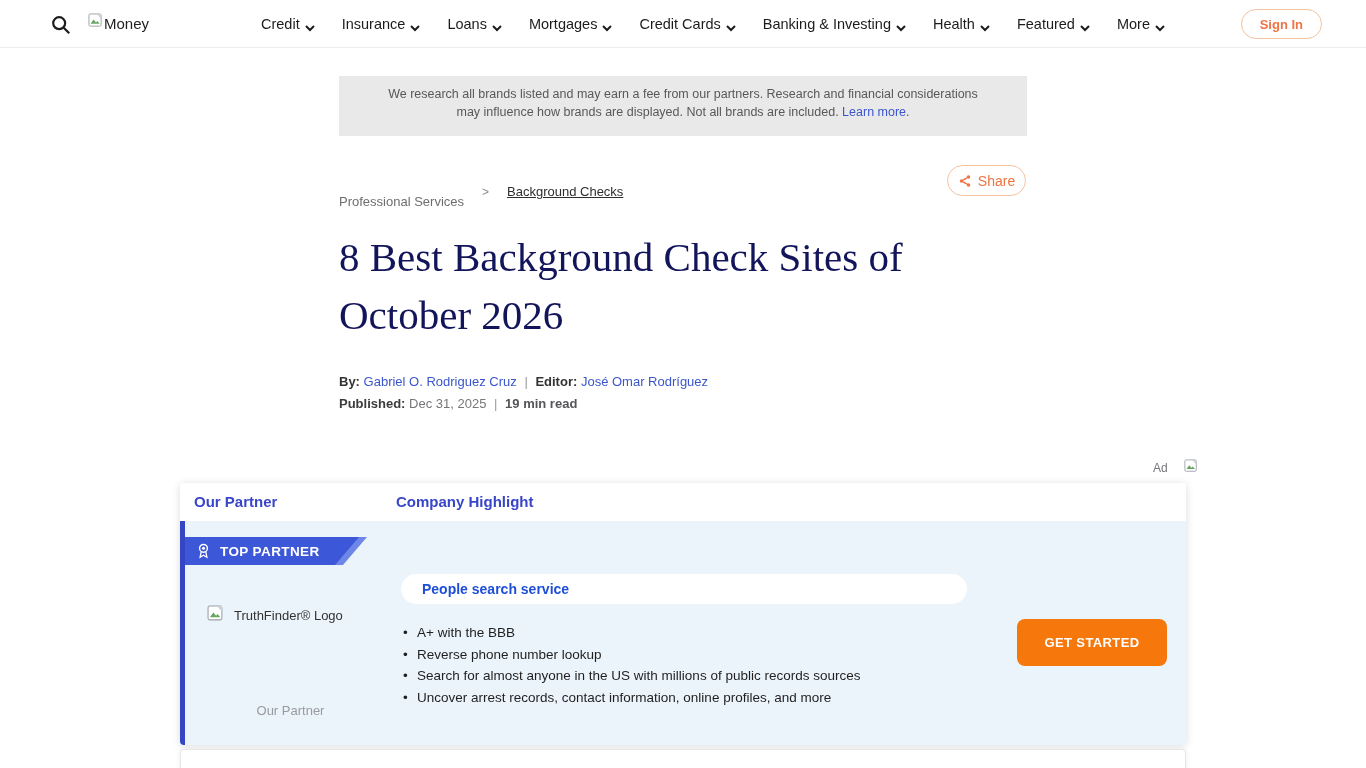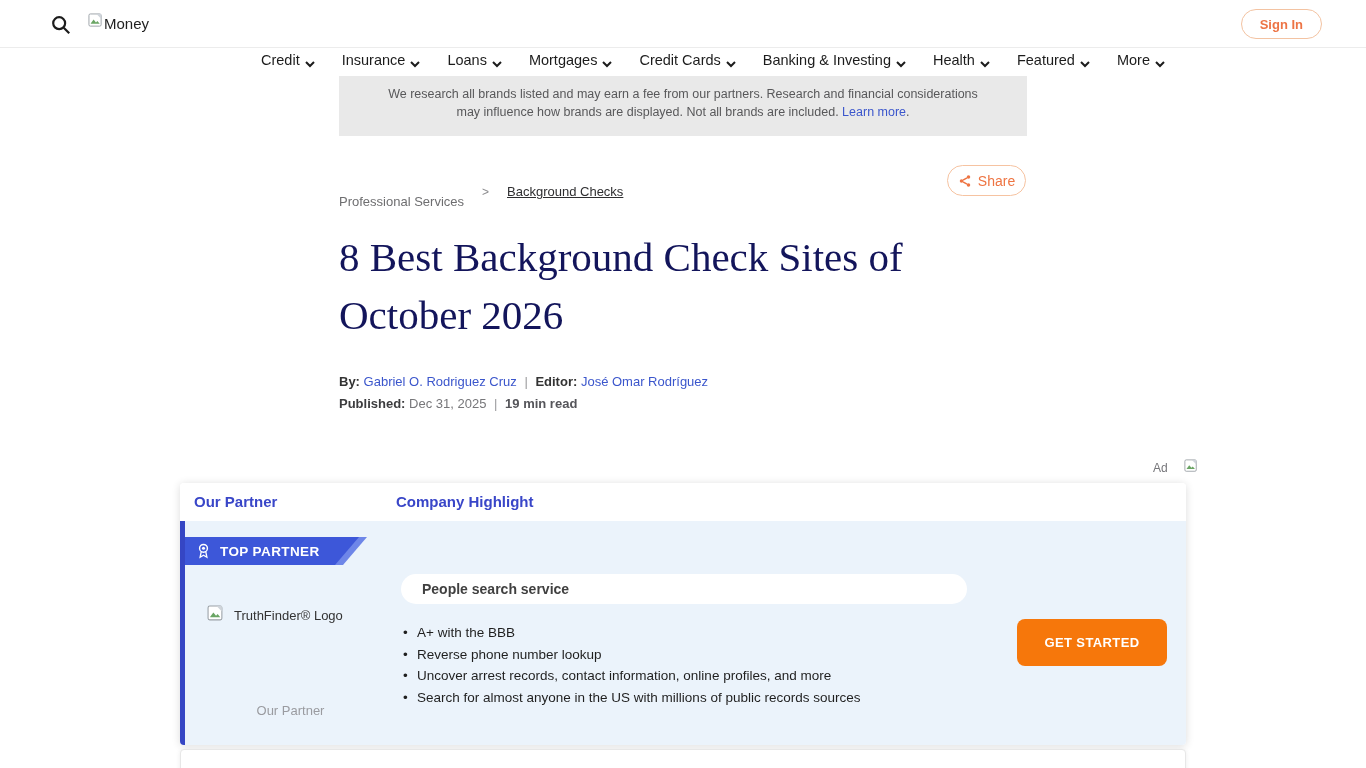--- a/index.html
+++ b/index.html
@@ -4,21 +4,21 @@
 <style>
   * { margin:0; padding:0; box-sizing:border-box; }
   html,body { width:1366px; height:768px; background:#ffffff; font-family:"Liberation Sans", sans-serif; overflow:hidden; }
   .canvas { position:relative; width:1262px; height:768px; background:#fff; }
 
   
   .navbar { position:absolute; left:0; top:0; width:1366px; height:48px; background:#fff; border-bottom:1px solid #ececec; z-index:5; }
   .search-btn { position:absolute; left:50px; top:14px; width:22px; height:22px; cursor:pointer; }
   .logo { position:absolute; left:88px; top:13px; display:flex; align-items:flex-start; gap:1px; cursor:pointer; }
   .logo-text { font-size:15px; color:#1f1f1f; margin-top:2px; }
-  .nav-items { position:absolute; left:261px; top:0; height:48px; display:flex; align-items:center; gap:27px;margin-top:36px; }
+  .nav-items { position:absolute; left:261px; top:0; height:48px; display:flex; align-items:center; gap:27px; }
   .nav-item { display:flex; align-items:center; gap:5px; cursor:pointer; }
   .nav-item span.lbl { font-size:14.5px; color:#1c1c1c; }
   .chev { width:10px; height:10px; display:inline-block; }
   .signin { position:absolute; right:44px; top:9px; height:30px; padding:0 18px; border:1px solid #f3c3a2; border-radius:16px; display:flex; align-items:center; background:#fff; cursor:pointer; }
   .signin span { color:#ed7445; font-weight:bold; font-size:13px; }
 
   
   .disclaimer { position:absolute; left:339px; top:76px; width:688px; height:60px; background:#e9e9e9; padding:9px 46px; text-align:center; }
   .disclaimer p { font-size:12.5px; line-height:18px; color:#58585a; }
   .disclaimer a { color:#3b56cc; text-decoration:none; cursor:pointer; }
@@ -58,21 +58,21 @@
   .badge .stripe { position:absolute; left:0; top:0; width:100%; height:100%; background:#6e86e8; clip-path:polygon(0 0, 100% 0, calc(100% - 24px) 100%, 0 100%); }
   .badge .main { position:absolute; left:0; top:0; width:174px; height:28px; background:#3d57d9; clip-path:polygon(0 0, 100% 0, calc(100% - 24px) 100%, 0 100%); display:flex; align-items:center; gap:10px; padding-left:12px; }
   .badge .main span { color:#fff; font-weight:bold; font-size:13.5px; letter-spacing:0.4px; }
 
   .left-col { position:absolute; left:0; top:0; width:211px; height:100%; }
   .logo-row { position:absolute; left:22px; top:84px; display:flex; align-items:center; gap:10px; }
   .logo-row span { font-size:13px; color:#333; }
   .partner-cap { position:absolute; left:0; top:182px; width:211px; text-align:center; font-size:13px; color:#9a9ba0; }
 
   .pill { position:absolute; left:216px; top:53px; width:566px; height:30px; background:#fff; border-radius:15px; display:flex; align-items:center; padding-left:21px; }
-  .pill span { font-size:14px; font-weight:bold; color:#404040; }
+  .pill span { font-size:14px; font-weight:bold; color:#1d4ed8; }
 
   .bullets { position:absolute; left:216px; top:101px; list-style:none; }
   .bullets li { position:relative; padding-left:16px; font-size:13.5px; color:#1f1f1f; line-height:21.5px; }
   .bullets li::before { content:"•"; position:absolute; left:2px; color:#1f1f1f; }
 
   .cta { position:absolute; left:832px; top:98px; width:150px; height:47px; background:#f6770b; border:none; border-radius:8px; color:#fff; font-family:"Liberation Sans", sans-serif; font-weight:bold; font-size:13px; letter-spacing:0.4px; cursor:pointer; }
 
   
   .next-stub { position:absolute; left:180px; top:749px; width:1006px; height:40px; background:#fff; border:1px solid #e7e7e7; border-radius:4px; box-shadow:0 1px 5px rgba(0,0,0,0.08); }
 </style>
@@ -241,22 +241,22 @@
         <div class="partner-cap">Our Partner</div>
       </div>
 
       <div class="pill">
         <span>People search service</span>
       </div>
 
       <ul class="bullets">
         <li>A+ with the BBB</li>
         <li>Reverse phone number lookup</li>
+        <li>Search for almost anyone in the US with millions of public records sources</li>
         <li>Uncover arrest records, contact information, online profiles, and more</li>
-        <li>Search for almost anyone in the US with millions of public records sources</li>
       </ul>
 
       <button class="cta">GET STARTED</button>
     </div>
   </div>
 
   <div class="next-stub"></div>
 
 </div>
 

